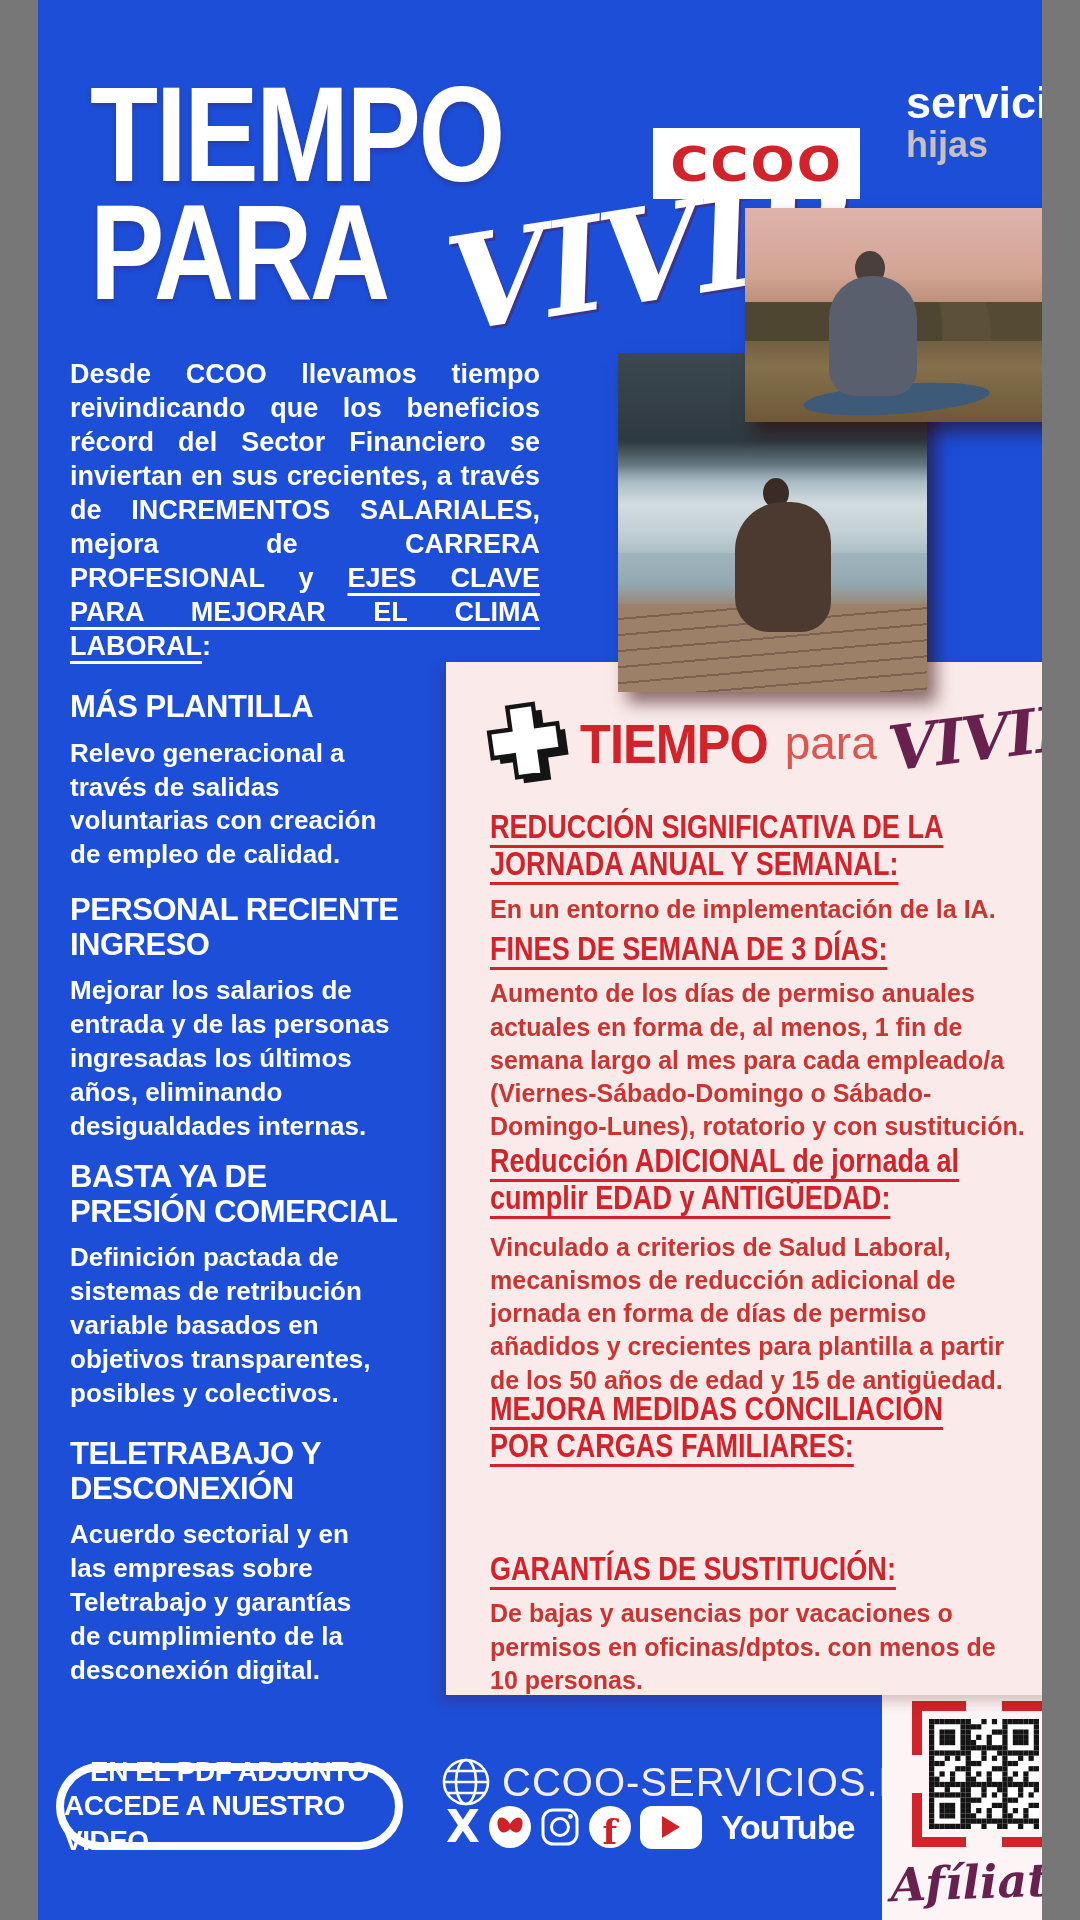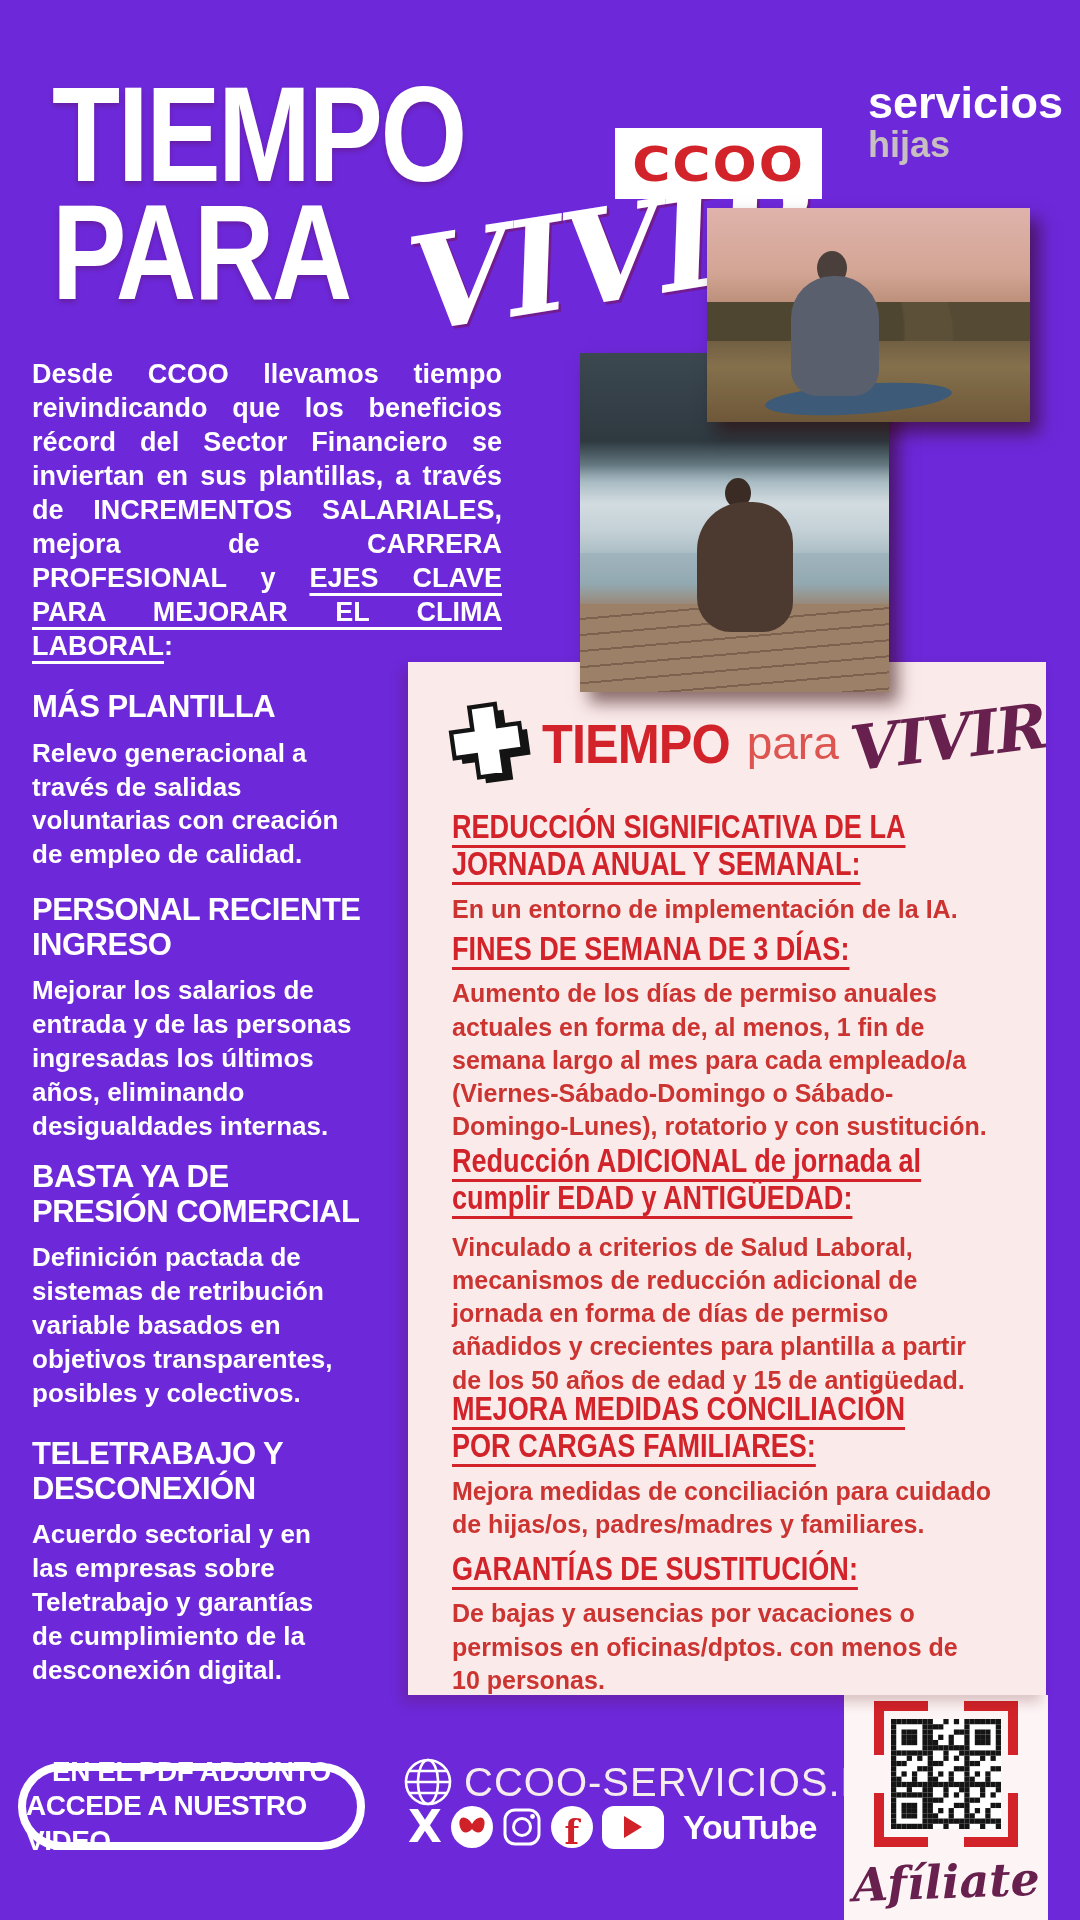--- a/index.html
+++ b/index.html
@@ -1,17 +1,17 @@
 <!DOCTYPE html>
 <html><head>
 <meta charset="utf-8">
 <style>
   html,body{margin:0;padding:0;}
   body{background:#777;font-family:"Liberation Sans",sans-serif;}
-  .poster{position:relative;width:1080px;height:1920px;margin:0 auto;background:#6d28d9;overflow:hidden;}
+  .poster{position:relative;width:1004px;height:1920px;margin:0 auto;background:#1d4ed8;overflow:hidden;}
 
   
   .title{position:absolute;left:52px;top:66px;color:#fff;font-weight:bold;line-height:1;}
   .title .big{display:inline-block;font-size:136px;letter-spacing:-3px;transform:scaleX(.82);transform-origin:0 50%;text-shadow:0 3px 6px rgba(80,0,0,.25);}
   .title .row2{margin-top:-18px;}
   .script{font-family:"DejaVu Serif",serif;font-style:italic;font-weight:bold;}
   .vivir-top{position:absolute;left:408px;top:178px;font-size:130px;color:#fff;transform:rotate(-9deg);letter-spacing:-4px;text-shadow:2px 3px 0 rgba(120,10,10,.35);}
 
   
   .logo{position:absolute;left:615px;top:80px;display:flex;}
@@ -107,21 +107,21 @@
     <div class="fighead"></div>
     <div class="figure"></div>
   </div>
   <div class="photo photo-man">
     <div class="trees"></div>
     <div class="mat"></div>
     <div class="head"></div>
     <div class="bodyshape"></div>
   </div>
 
-  <p class="intro"><span>Desde CCOO llevamos tiempo reivindicando que los beneficios récord del Sector Financiero se inviertan en sus plantillas, a través de </span><span>INCREMENTOS SALARIALES</span><span>, mejora de </span><span>CARRERA PROFESIONAL</span><span> y </span><span class="u">EJES CLAVE PARA MEJORAR EL CLIMA LABORAL</span><span>:</span></p>
+  <p class="intro"><span>Desde CCOO llevamos tiempo reivindicando que los beneficios récord del Sector Financiero se inviertan en sus crecientes, a través de </span><span>INCREMENTOS SALARIALES</span><span>, mejora de </span><span>CARRERA PROFESIONAL</span><span> y </span><span class="u">EJES CLAVE PARA MEJORAR EL CLIMA LABORAL</span><span>:</span></p>
 
   <div class="lsec" style="top:690px">
     <h3>MÁS PLANTILLA</h3>
     <p>Relevo generacional a
 través de salidas
 voluntarias con creación
 de empleo de calidad.</p>
   </div>
   <div class="lsec" style="top:893px">
     <h3>PERSONAL RECIENTE
@@ -182,22 +182,20 @@
 cumplir EDAD y ANTIGÜEDAD:</h4>
       <p>Vinculado a criterios de Salud Laboral,
 mecanismos de reducción adicional de
 jornada en forma de días de permiso
 añadidos y crecientes para plantilla a partir
 de los 50 años de edad y 15 de antigüedad.</p>
     </div>
     <div class="psec" style="top:728px">
       <h4>MEJORA MEDIDAS CONCILIACIÓN
 POR CARGAS FAMILIARES:</h4>
-      <p>Mejora medidas de conciliación para cuidado
-de hijas/os, padres/madres y familiares.</p>
     </div>
     <div class="psec" style="top:888px">
       <h4>GARANTÍAS DE SUSTITUCIÓN:</h4>
       <p>De bajas y ausencias por vacaciones o
 permisos en oficinas/dptos. con menos de
 10 personas.</p>
     </div>
   </div>
 
   <div class="strip">

